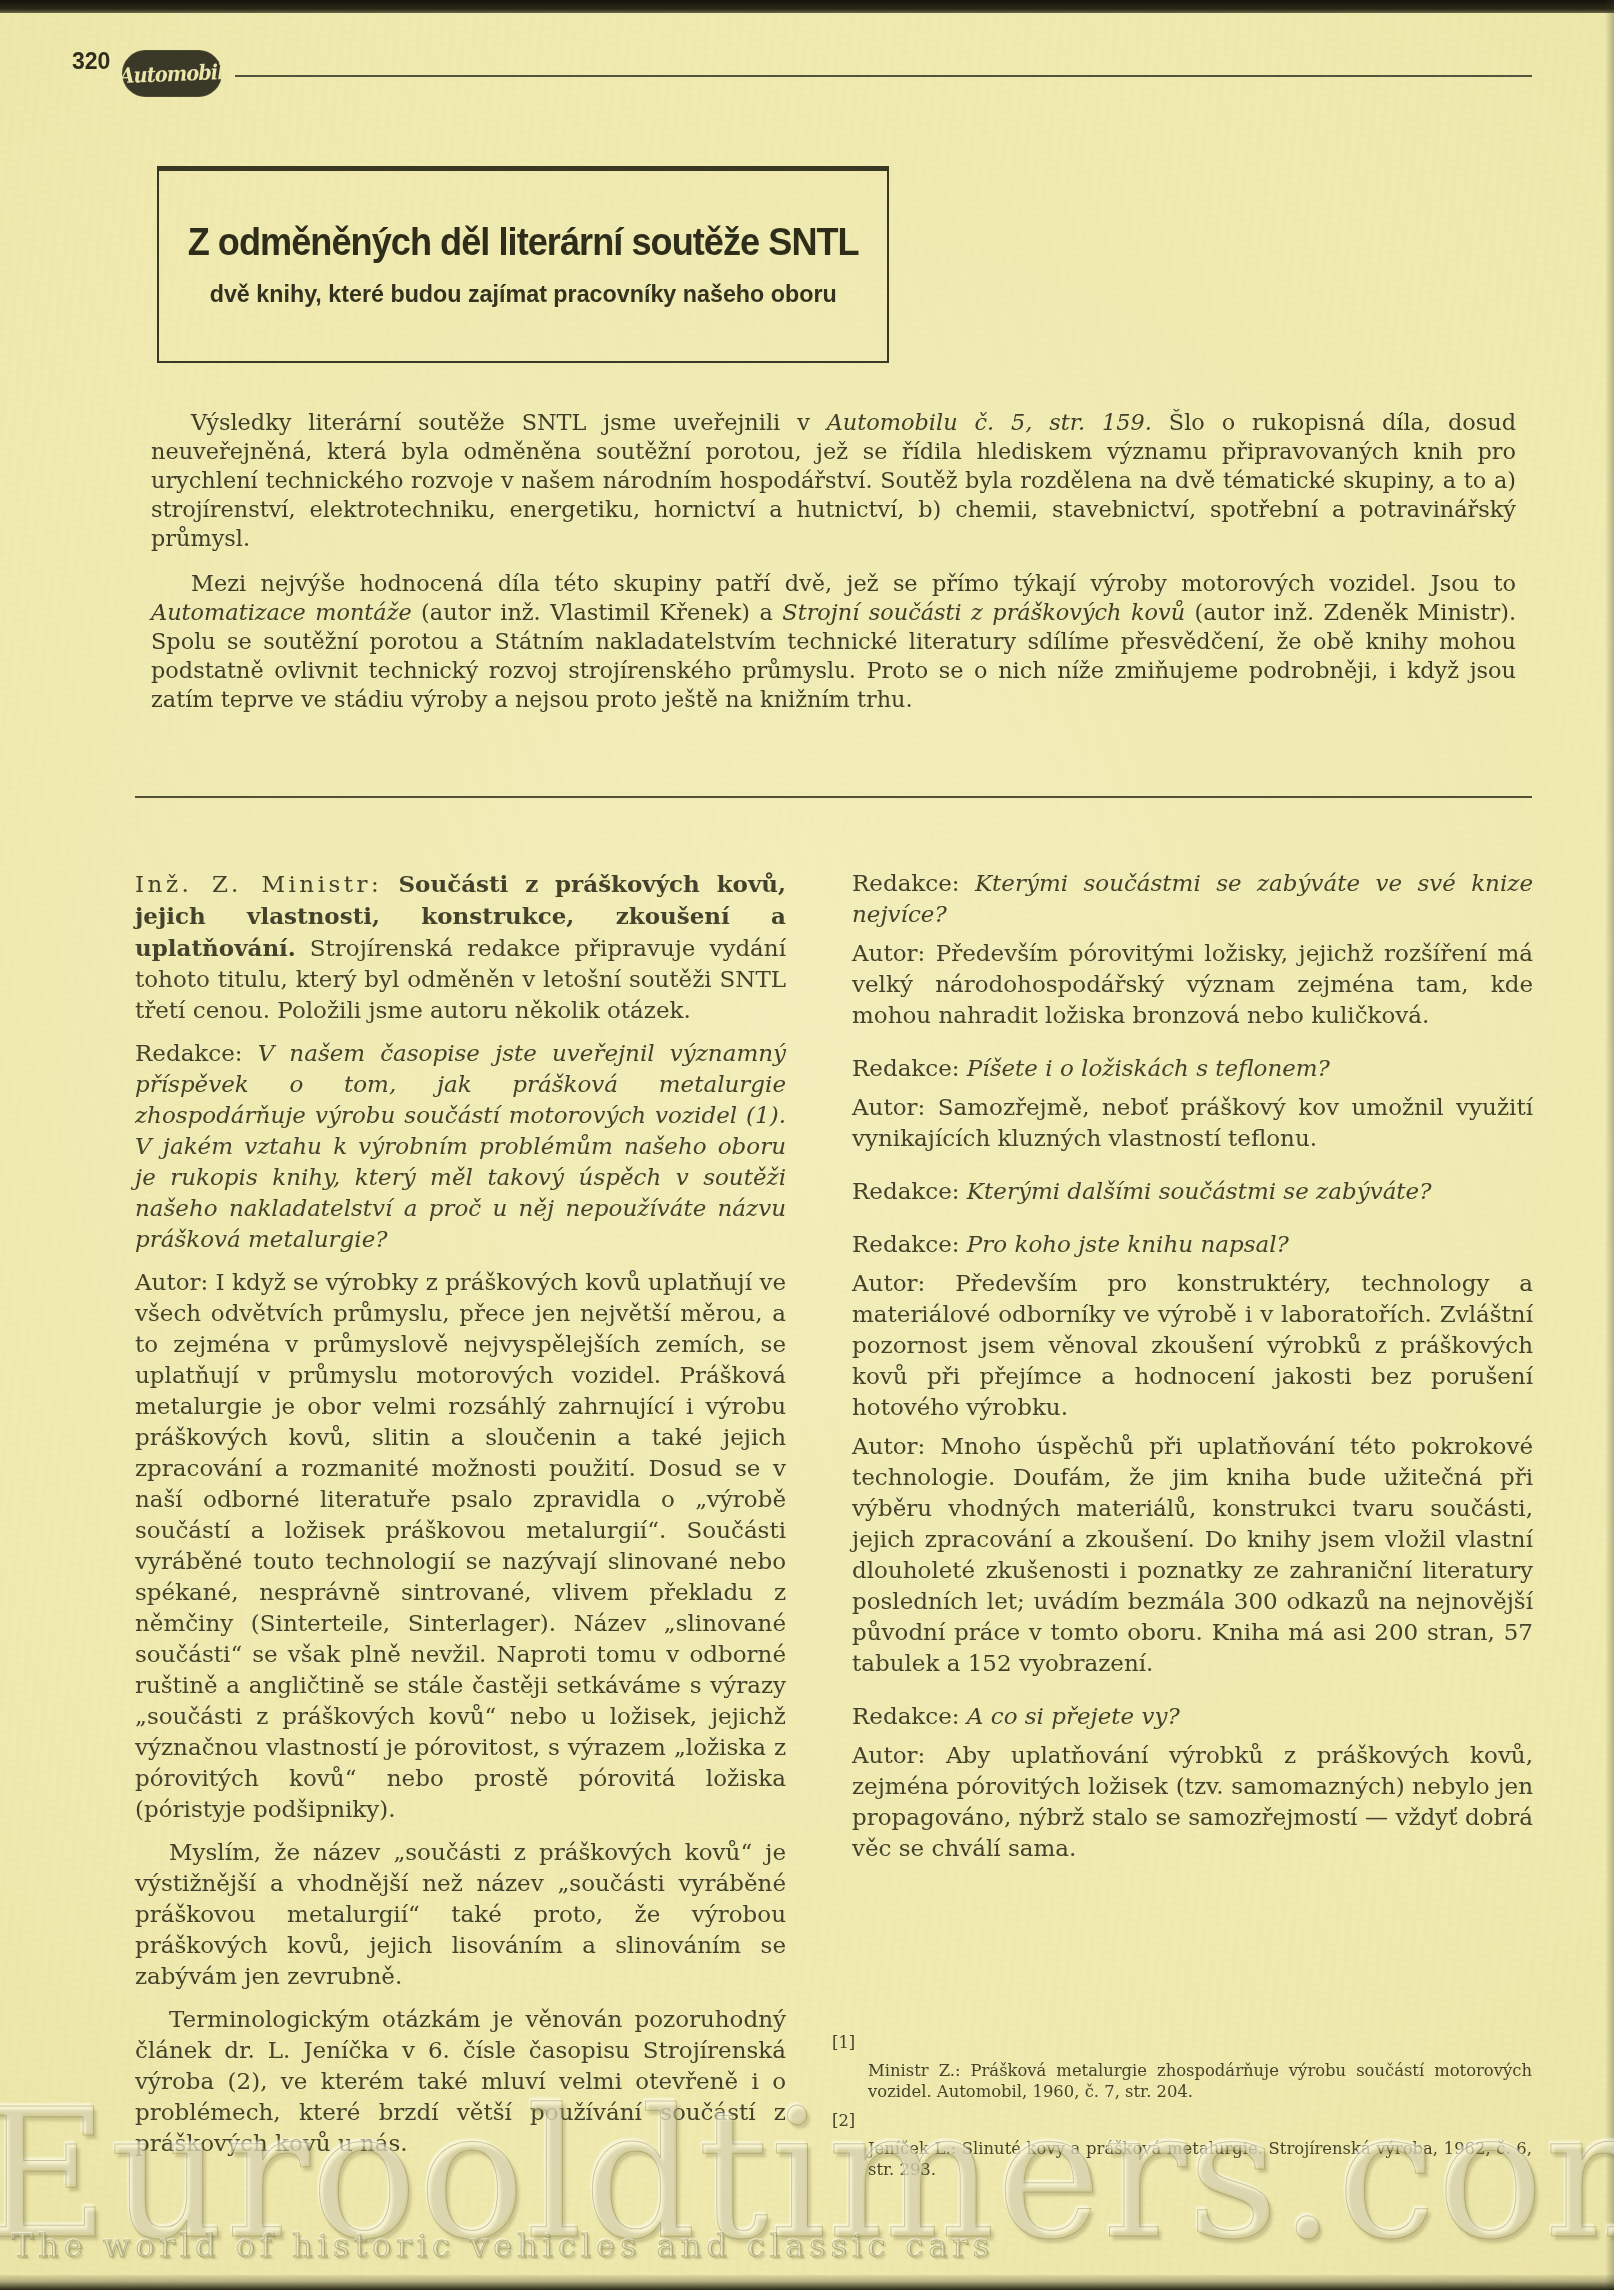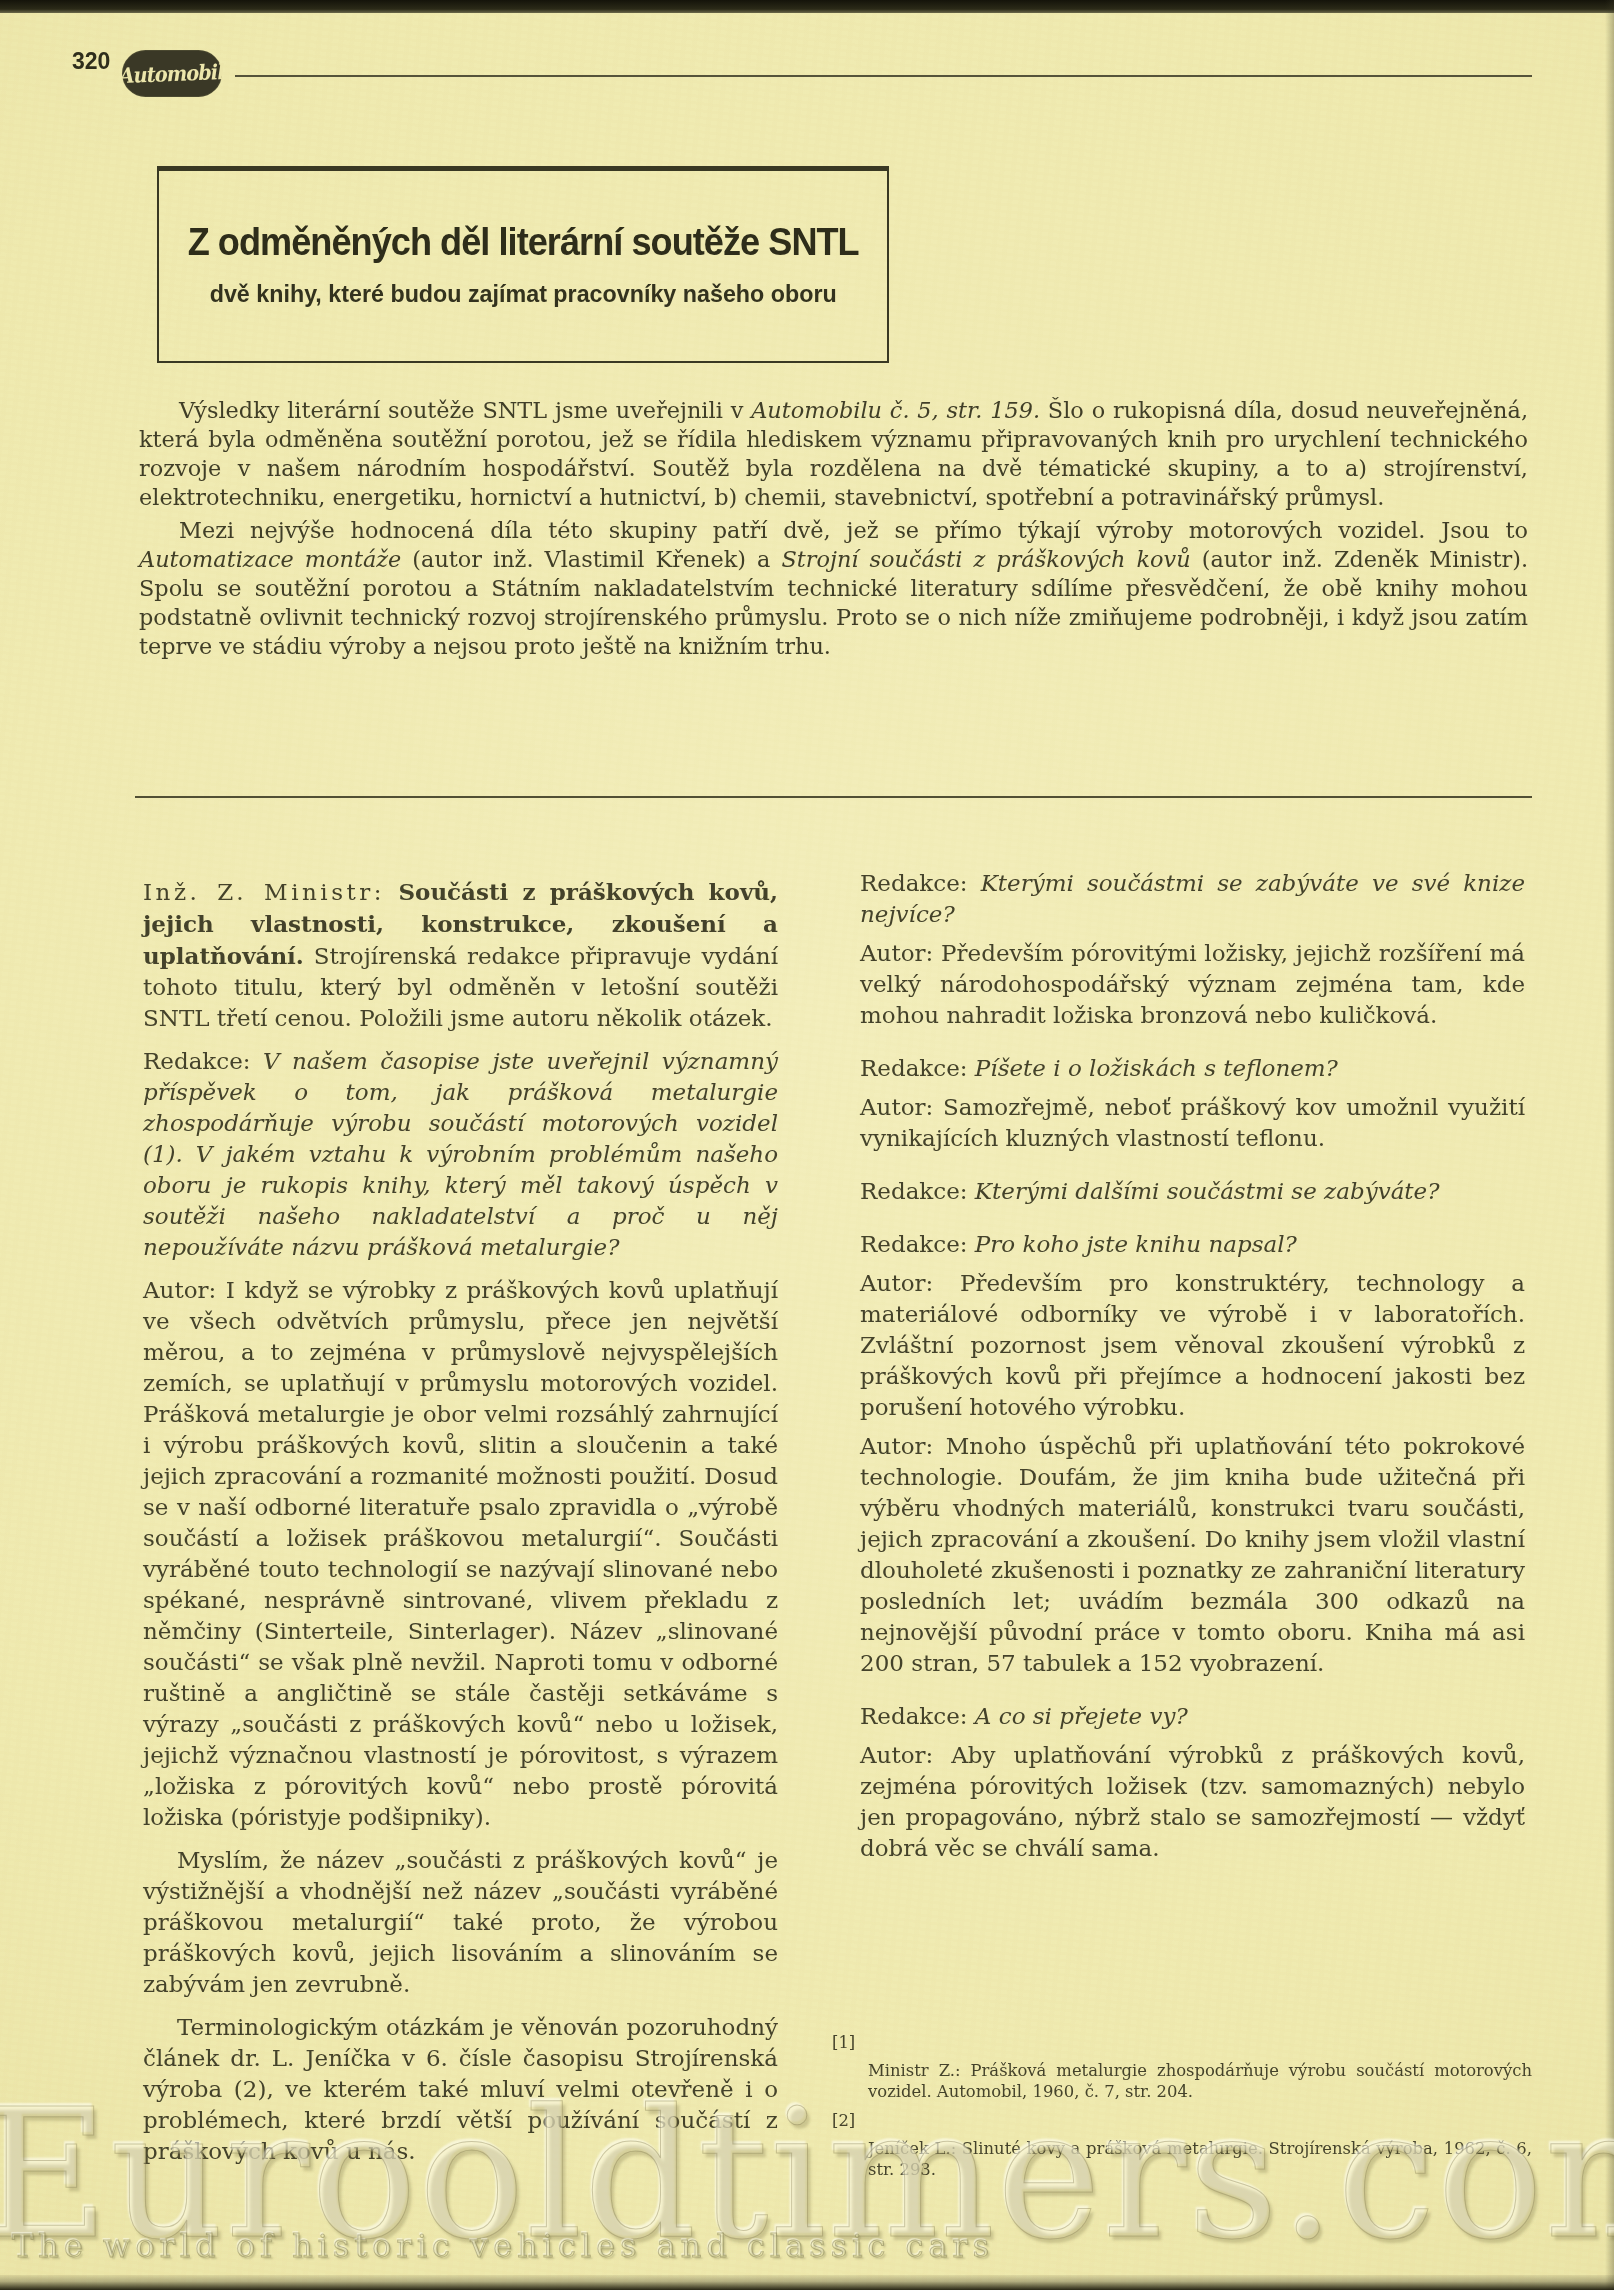--- a/index.html
+++ b/index.html
@@ -26,28 +26,28 @@
   .header-rule{position:absolute;left:235px;top:75px;width:1297px;height:2px;background:#55533a;}
 
   .title-box{position:absolute;left:157px;top:166px;width:732px;height:197px;box-sizing:border-box;
     border:2px solid #393823;border-top-width:5px;display:flex;flex-direction:column;align-items:center;}
   .title-main{margin-top:50px;font-family:"Liberation Sans",sans-serif;font-weight:bold;font-size:38px;
     letter-spacing:-1px;color:#2e2d1a;transform:scaleX(.95);white-space:nowrap;}
   .title-sub{margin-top:16px;font-family:"Liberation Sans",sans-serif;font-weight:bold;font-size:24px;
     color:#33321e;transform:scaleX(.97);white-space:nowrap;}
 
   .intro{position:absolute;left:135px;top:392px;width:1397px;font-size:22.4px;line-height:29px;text-align:justify;color:#403e27;}
-  .intro p{margin:4px;text-indent:40px;}
+  .intro p{margin:16px;text-indent:40px;}
 
   .divider{position:absolute;left:135px;top:796px;width:1397px;height:2px;background:#514f34;}
 
   .col{position:absolute;top:868px;font-size:23px;line-height:31px;text-align:justify;color:#44422a;}
   .col-left{left:135px;width:651px;}
   .col-right{left:852px;width:681px;}
-  .col p{margin:8px;}
+  .col p{margin:0;}
   .col p.gap{margin-top:12px;}
   .col p.indent{text-indent:34px;}
   .qa-q{margin-top:22px !important;}
   .qa-q.first{margin-top:0 !important;}
   .qa-a{margin-top:8px !important;}
 
   .seg-r{font-style:normal;}
   .seg-i{font-style:italic;}
   .seg-b{font-weight:bold;}
   .seg-sp{letter-spacing:3.5px;}

